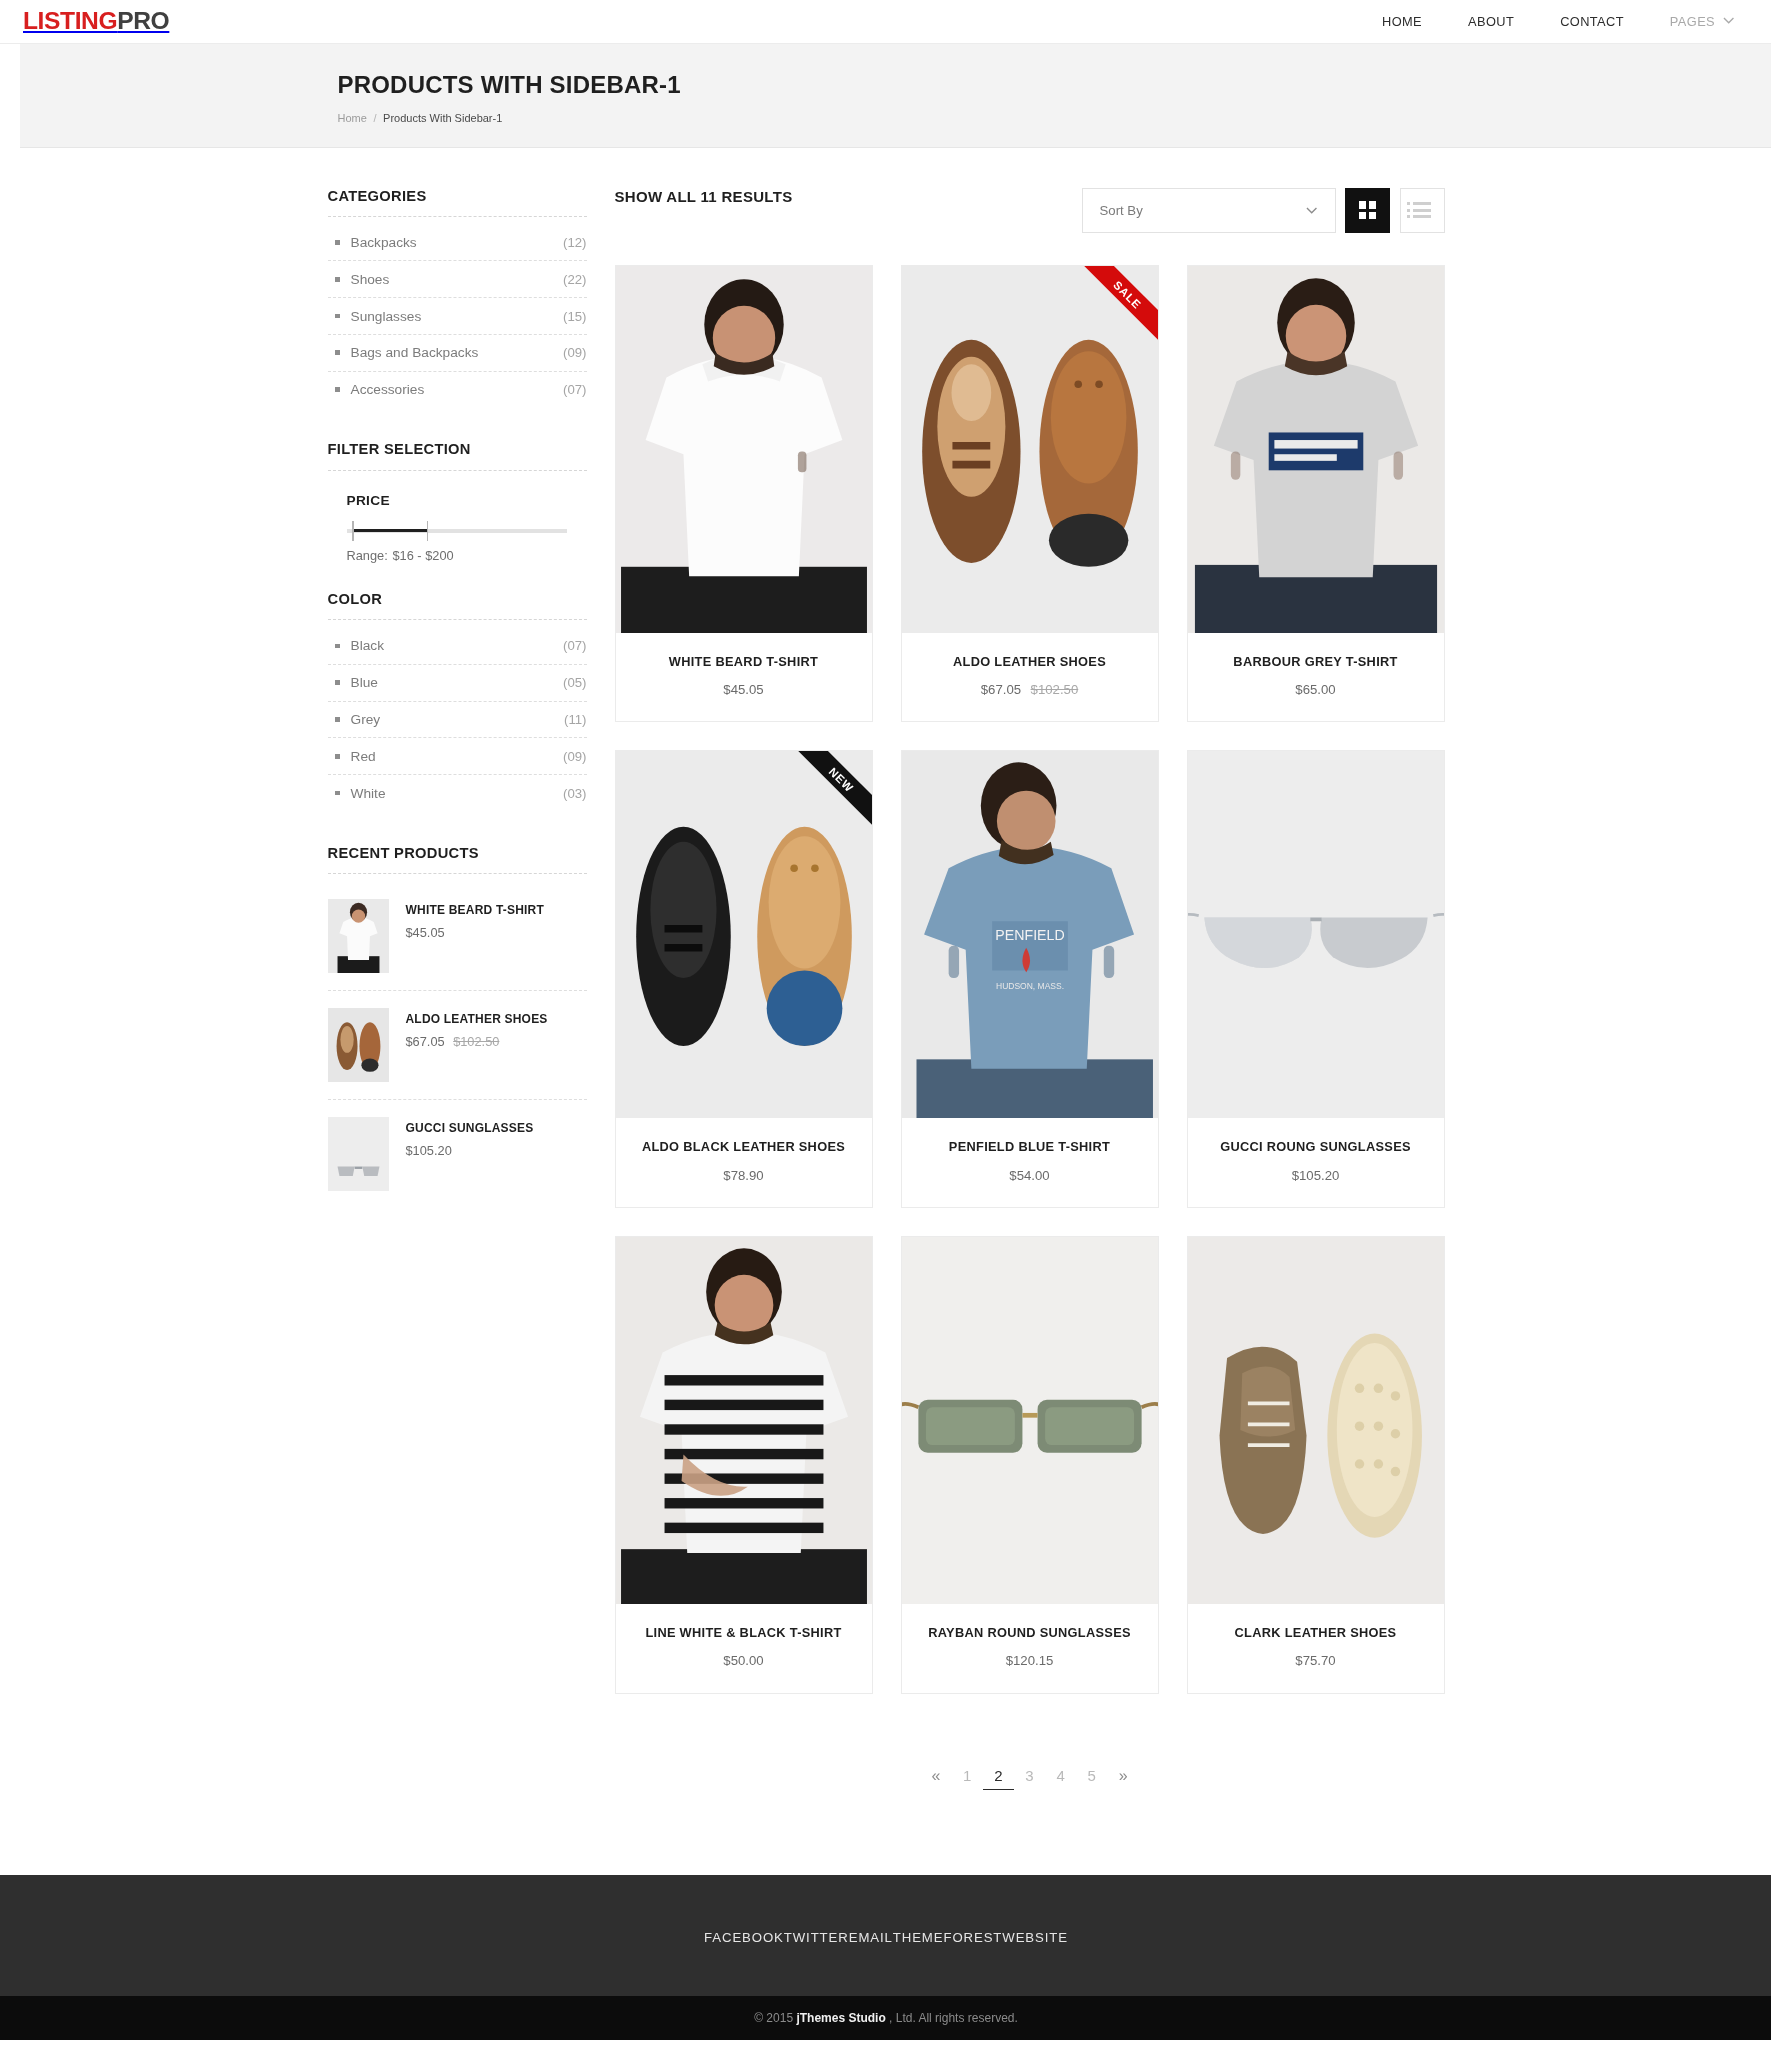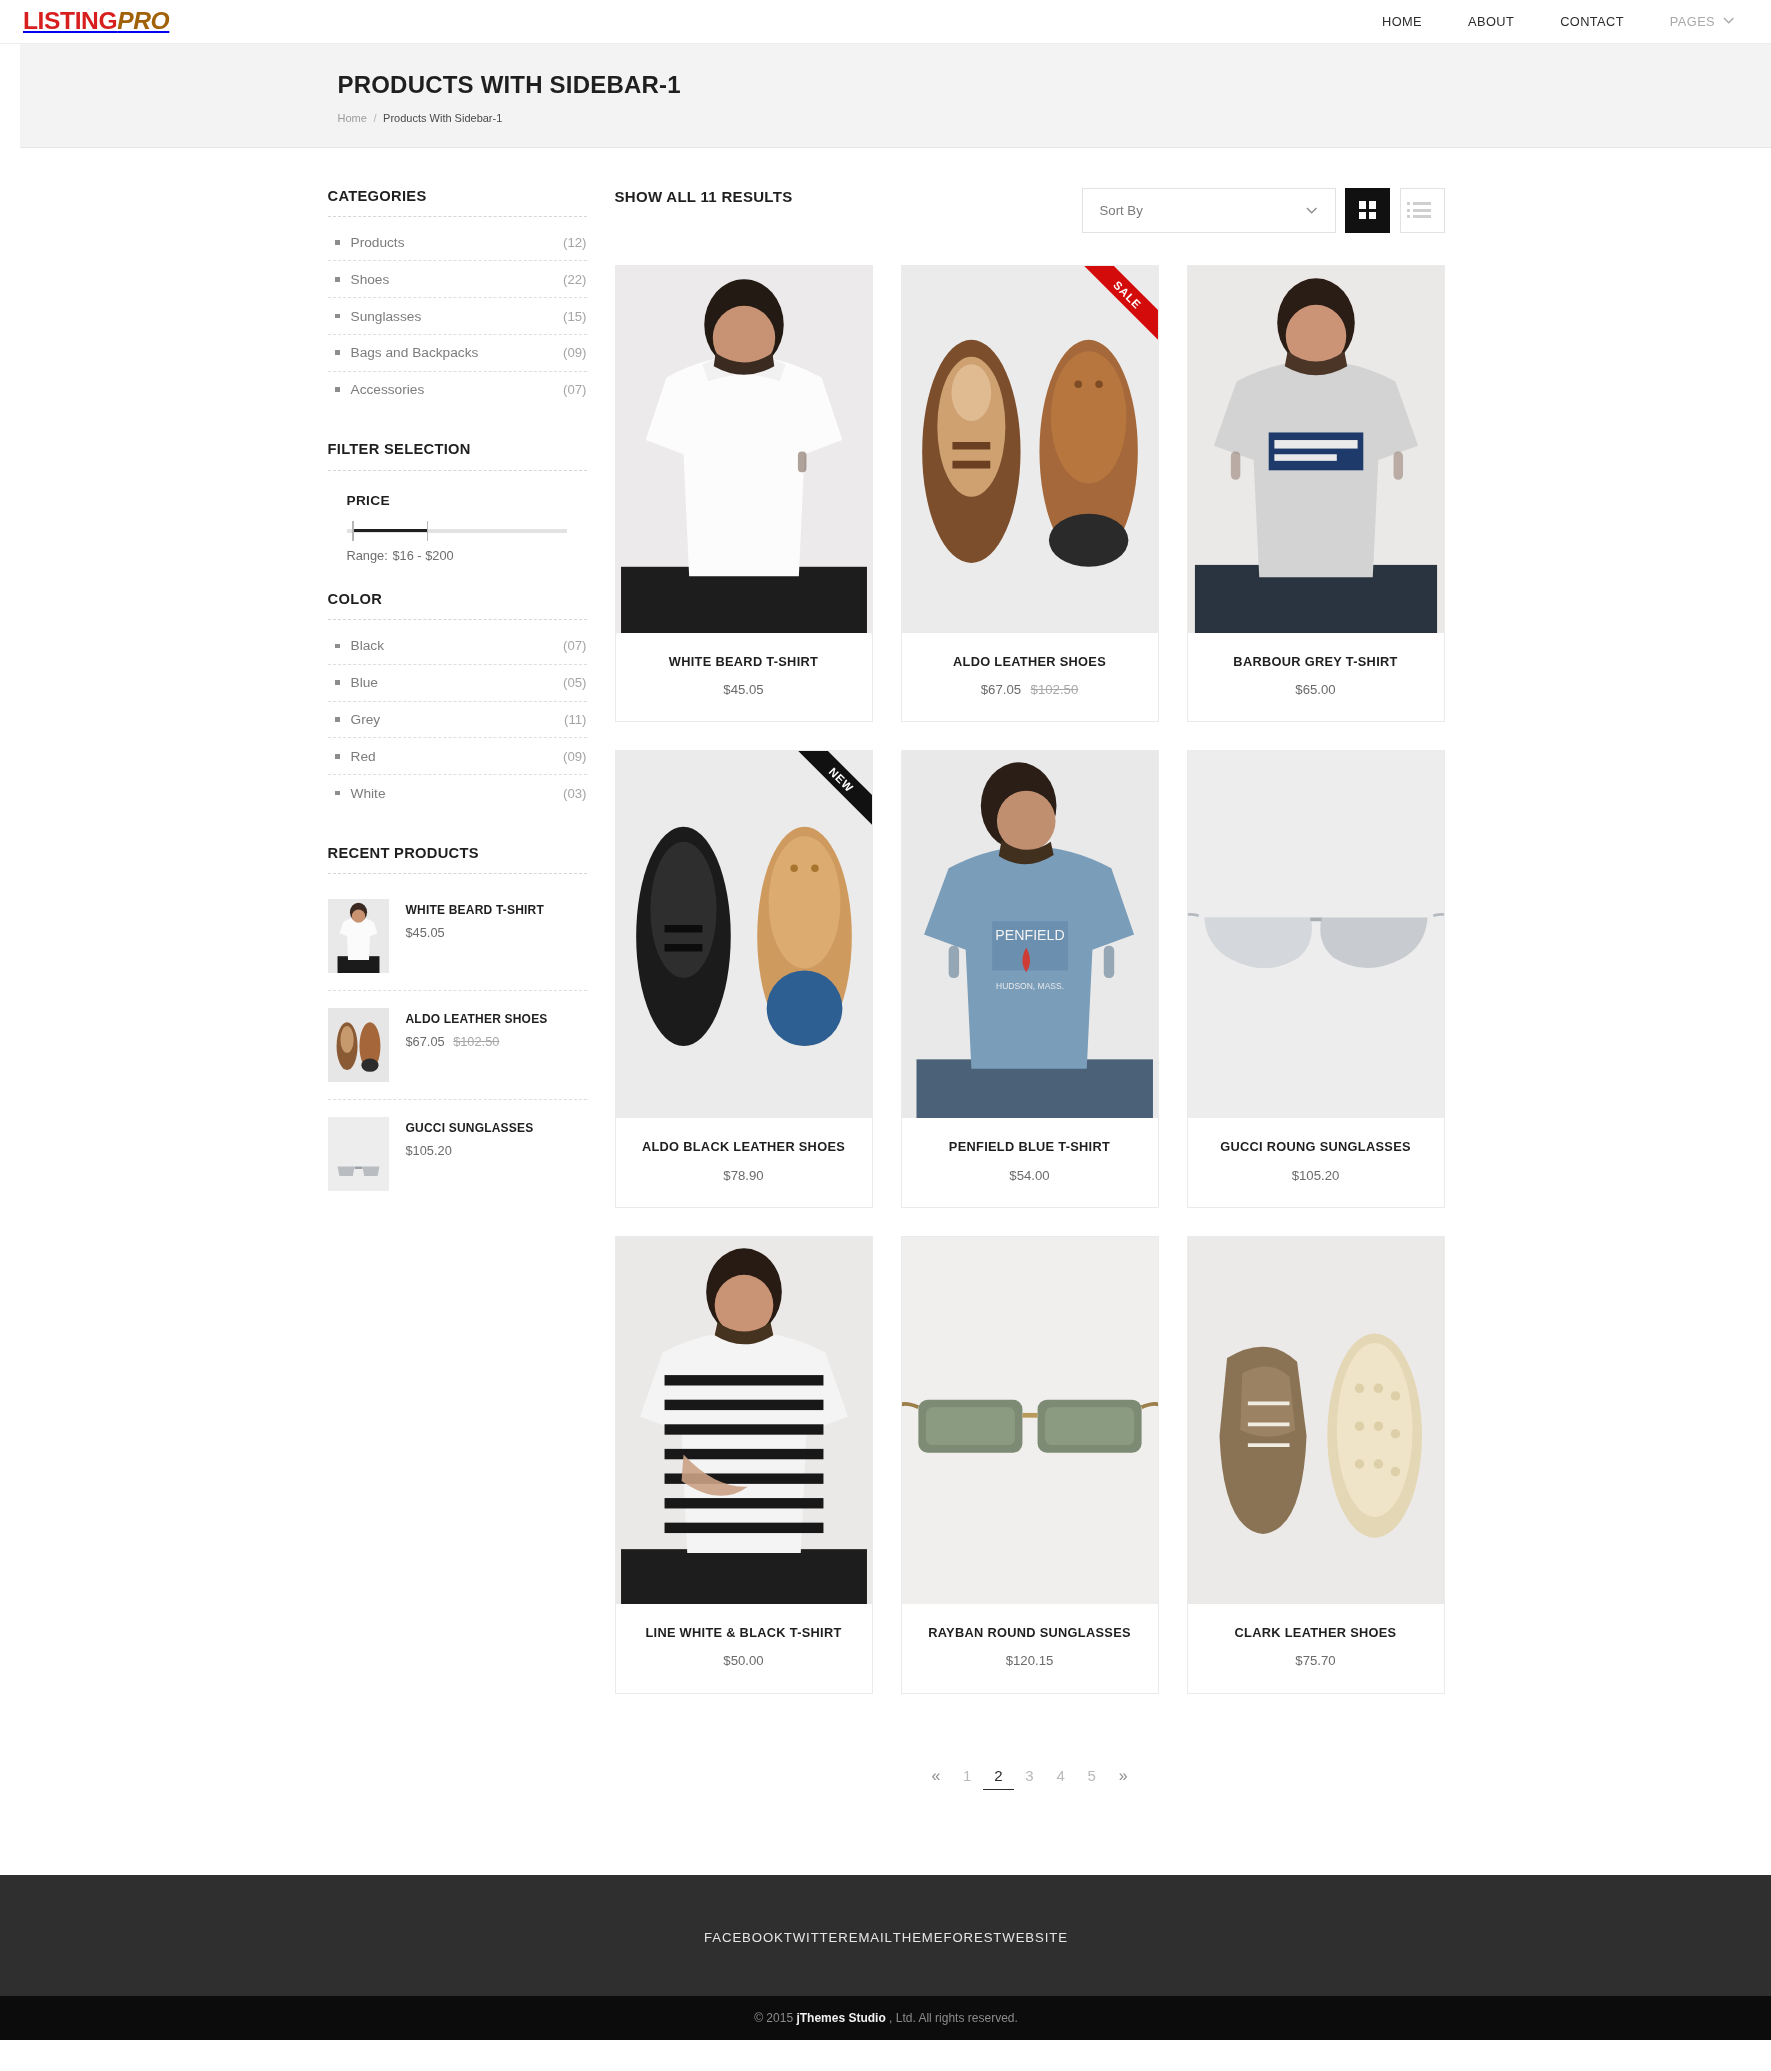--- a/index.html
+++ b/index.html
@@ -21,21 +21,21 @@
     padding: 0 21px 0 23px;
   }
   .logo {
     font-size: 24.6px;
     font-weight: 700;
     letter-spacing: -0.4px;
     line-height: 1;
     white-space: nowrap;
   }
   .logo .lp-red { color: #d81f1f; }
-  .logo .lp-dark { color: #a16207; font-style: italic; }
+  .logo .lp-dark { color: #404040; }
   .main-nav {
     margin-left: auto;
     display: flex;
     align-items: center;
     gap: 0px;
   }
   .nav-item {
     font-size: 12.8px;
     letter-spacing: 0.4px;
     color: #2d2d2d;
@@ -421,21 +421,21 @@
   <div class="wrap">
     <div class="columns">
 
       <aside class="sidebar">
 
         <div class="widget">
           <div class="widget-title">CATEGORIES</div>
           <ul class="filter-list">
             <li class="filter-row">
               <span class="filter-bullet"></span>
-              <span>Products</span>
+              <span>Backpacks</span>
               <span class="filter-count">(12)</span>
             </li>
             <li class="filter-row">
               <span class="filter-bullet"></span>
               <span>Shoes</span>
               <span class="filter-count">(22)</span>
             </li>
             <li class="filter-row">
               <span class="filter-bullet"></span>
               <span>Sunglasses</span>

